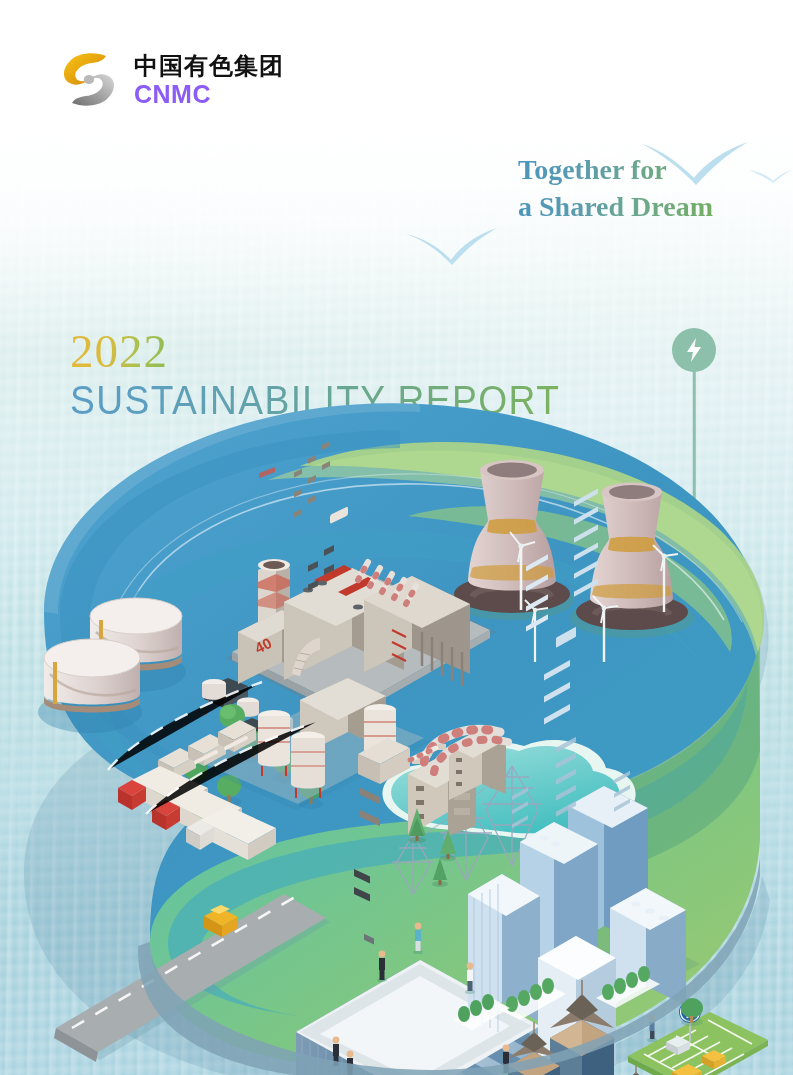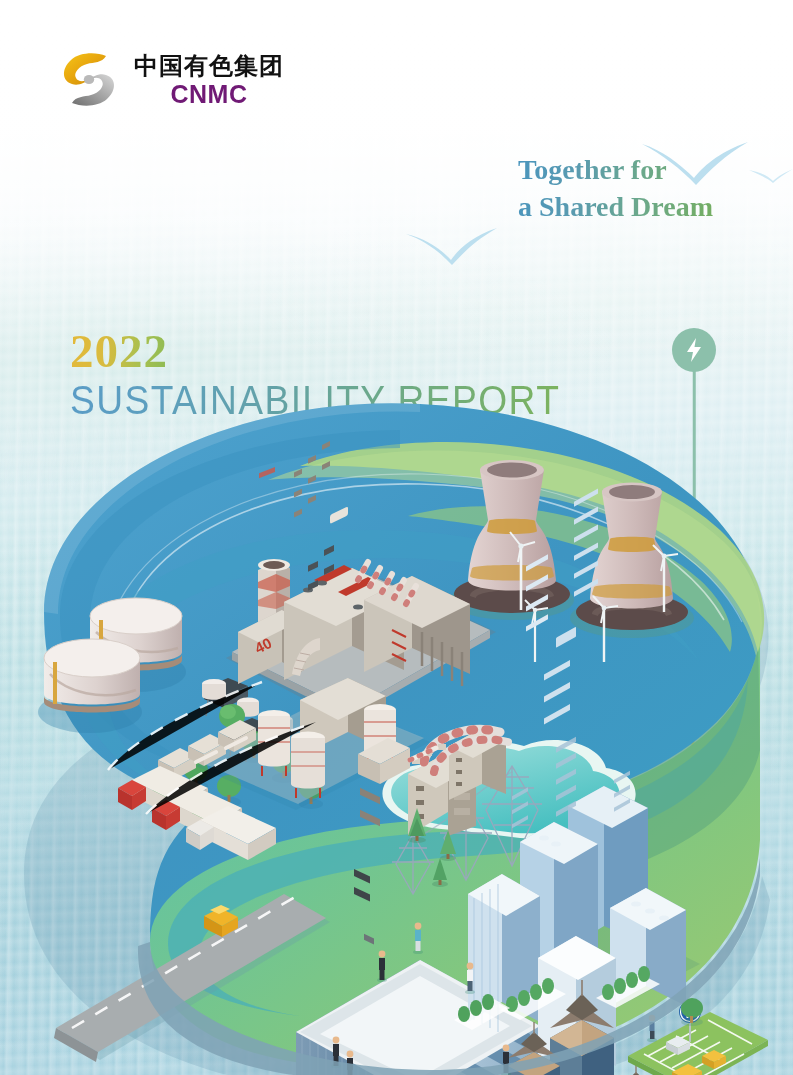--- a/index.html
+++ b/index.html
@@ -56,43 +56,43 @@
       repeating-linear-gradient(89.3deg,
         rgba(120,180,200,0) 0px, rgba(120,180,200,.18) 4px, rgba(120,180,200,0) 11px);
     mask-image:linear-gradient(180deg,transparent 0%,transparent 38%,#000 60%,#000 100%);
     -webkit-mask-image:linear-gradient(180deg,transparent 0%,transparent 38%,#000 60%,#000 100%);
   }
   .bg-top-fade{
     background:linear-gradient(180deg,#ffffff 0%,rgba(255,255,255,.92) 10%,rgba(255,255,255,.55) 20%,rgba(255,255,255,0) 33%);
   }
 
   
-  .logo-block{position:absolute;left:58px;top:50px;display:flex;align-items:center;gap:14px;text-align:center;}
+  .logo-block{position:absolute;left:58px;top:50px;display:flex;align-items:center;gap:14px;}
   .logo-mark{width:62px;height:60px;flex:0 0 auto;}
   .logo-words{line-height:1;}
   .logo-cn{font-size:24px;font-weight:bold;color:#111;letter-spacing:1px;
            font-family:"DejaVu Sans","Liberation Sans",sans-serif;}
-  .logo-en{font-size:25px;font-weight:bold;color:#701a75;letter-spacing:.5px;margin-top:4px;}
+  .logo-en{font-size:25px;font-weight:bold;color:#8b5cf6;letter-spacing:.5px;margin-top:4px;}
 
   
   .tagline{
     position:absolute;right:80px;top:152px;text-align:left;
     font-family:"Liberation Serif","DejaVu Serif",serif;
     font-size:28px;line-height:1.32;font-weight:700;
     background:linear-gradient(96deg,#4a95bd 0%,#5a9bb0 30%,#6ba88c 62%,#74ae62 100%);
     -webkit-background-clip:text;background-clip:text;
     -webkit-text-fill-color:transparent;color:#5d9f8d;
     white-space:pre-line;
   }
 
   
   .year{
     position:absolute;left:70px;top:328px;
     font-family:"Liberation Serif","DejaVu Serif",serif;
-    font-weight:700;font-size:47px;letter-spacing:1px;line-height:1;
+    font-weight:400;font-size:47px;letter-spacing:1px;line-height:1;
     background:linear-gradient(95deg,#e3b93a 0%,#d9bb3f 35%,#a8c04f 72%,#8dbb55 100%);
     -webkit-background-clip:text;background-clip:text;
     -webkit-text-fill-color:transparent;color:#cdb844;
   }
   .report-title{
     position:absolute;left:70px;top:380px;
     font-family:"Liberation Sans","DejaVu Sans",sans-serif;
     font-weight:400;font-size:40px;letter-spacing:1.5px;line-height:1;
     transform:scaleX(.93);transform-origin:left center;
     background:linear-gradient(95deg,#5a9cc6 0%,#5d9fbe 18%,#63a2a6 42%,#6fab80 70%,#7cb35e 100%);

